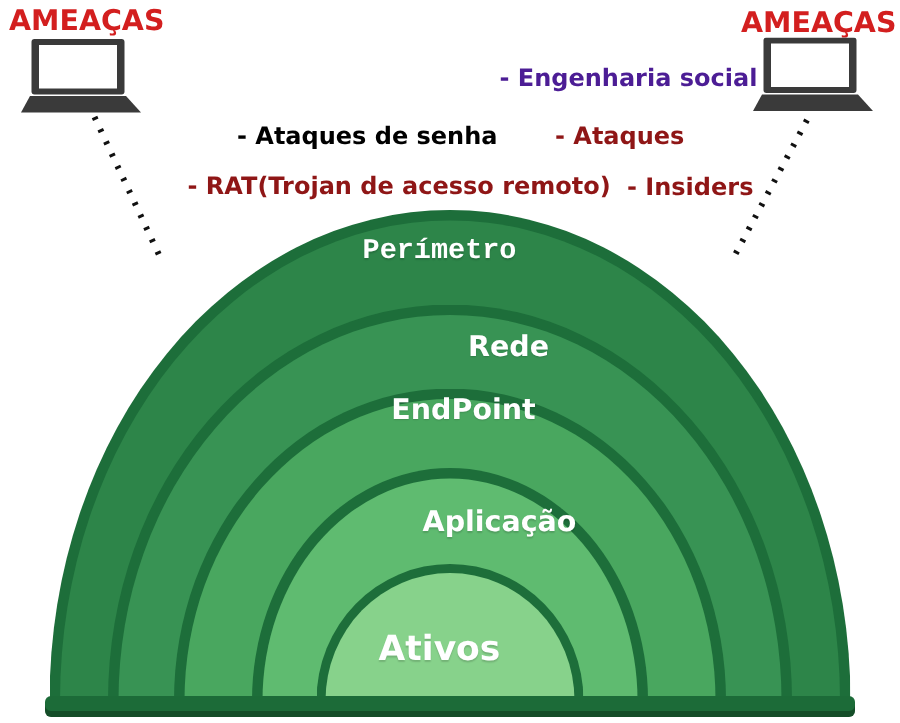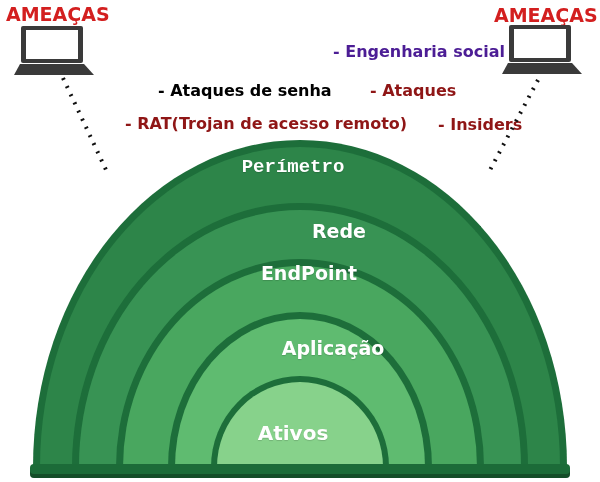--- a/index.html
+++ b/index.html
@@ -39,21 +39,21 @@
   }
   .layer-label{
     position:absolute;left:0;width:586px;text-align:center;z-index:8;
     color:#ffffff;font-size:19px;font-weight:bold;
     text-shadow:0 1px 1px rgba(0,0,0,0.15);
   }
   .layer-label.perimetro{top:156px;font-family:Liberation Mono, monospace;}
   .layer-label.rede{top:220px;padding-left:46px;}
   .layer-label.endpoint{top:262px;padding-left:16px;}
   .layer-label.aplicacao{top:337px;padding-left:40px;}
-  .layer-label.core{top:421px;font-size:20px;line-height:25px;}
+  .layer-label.core{top:421px;font-size:23px;line-height:25px;}
 </style>
 </head>
 <body>
 
 <div class="canvas">
 
   <svg class="connectors" width="600" height="482">
     <line x1="63" y1="78" x2="107" y2="172" stroke="#111111" stroke-width="4" stroke-dasharray="2 7"></line>
     <line x1="538" y1="80" x2="490" y2="170" stroke="#111111" stroke-width="4" stroke-dasharray="2 7"></line>
   </svg>
@@ -73,21 +73,21 @@
       <rect x="7" y="0" width="62" height="37" rx="2" fill="#3a3a3a"></rect>
       <rect x="12" y="4" width="52" height="29" fill="#ffffff"></rect>
       <polygon points="6,38 70,38 80,49 0,49" fill="#3a3a3a"></polygon>
     </svg>
   </div>
 
   <div class="threat-item" style="left: 118px; top: 81px; color: #000000; margin-left: 40px;">- Ataques de senha</div>
   <div class="threat-item" style="left: 125px; top: 114px; color: rgb(143, 22, 22);">- RAT(Trojan de acesso remoto)</div>
   <div class="threat-item" style="left: 333px; top: 42px; color: #4c1d95;">- Engenharia social</div>
   <div class="threat-item" style="left: 370px; top: 81px; color: rgb(143, 22, 22);">- Ataques</div>
-  <div class="threat-item" style="left: 438px; top: 115px; color: rgb(143, 22, 22);">- Insiders</div>
+  <div class="threat-item" style="left: 418px; top: 115px; color: rgb(143, 22, 22);">- Insiders</div>
 
   <div class="dome l1" style="background-color: rgb(45, 133, 73);"></div>
   <div class="dome l2" style="background-color: rgb(56, 147, 84);"></div>
   <div class="dome l3" style="background-color: rgb(73, 167, 95);"></div>
   <div class="dome l4" style="background-color: rgb(95, 187, 112);"></div>
   <div class="dome l5" style="background-color: rgb(135, 210, 139);"></div>
 
   <div class="base-bar"></div>
 
   <div class="layer-label perimetro">Perímetro</div>

